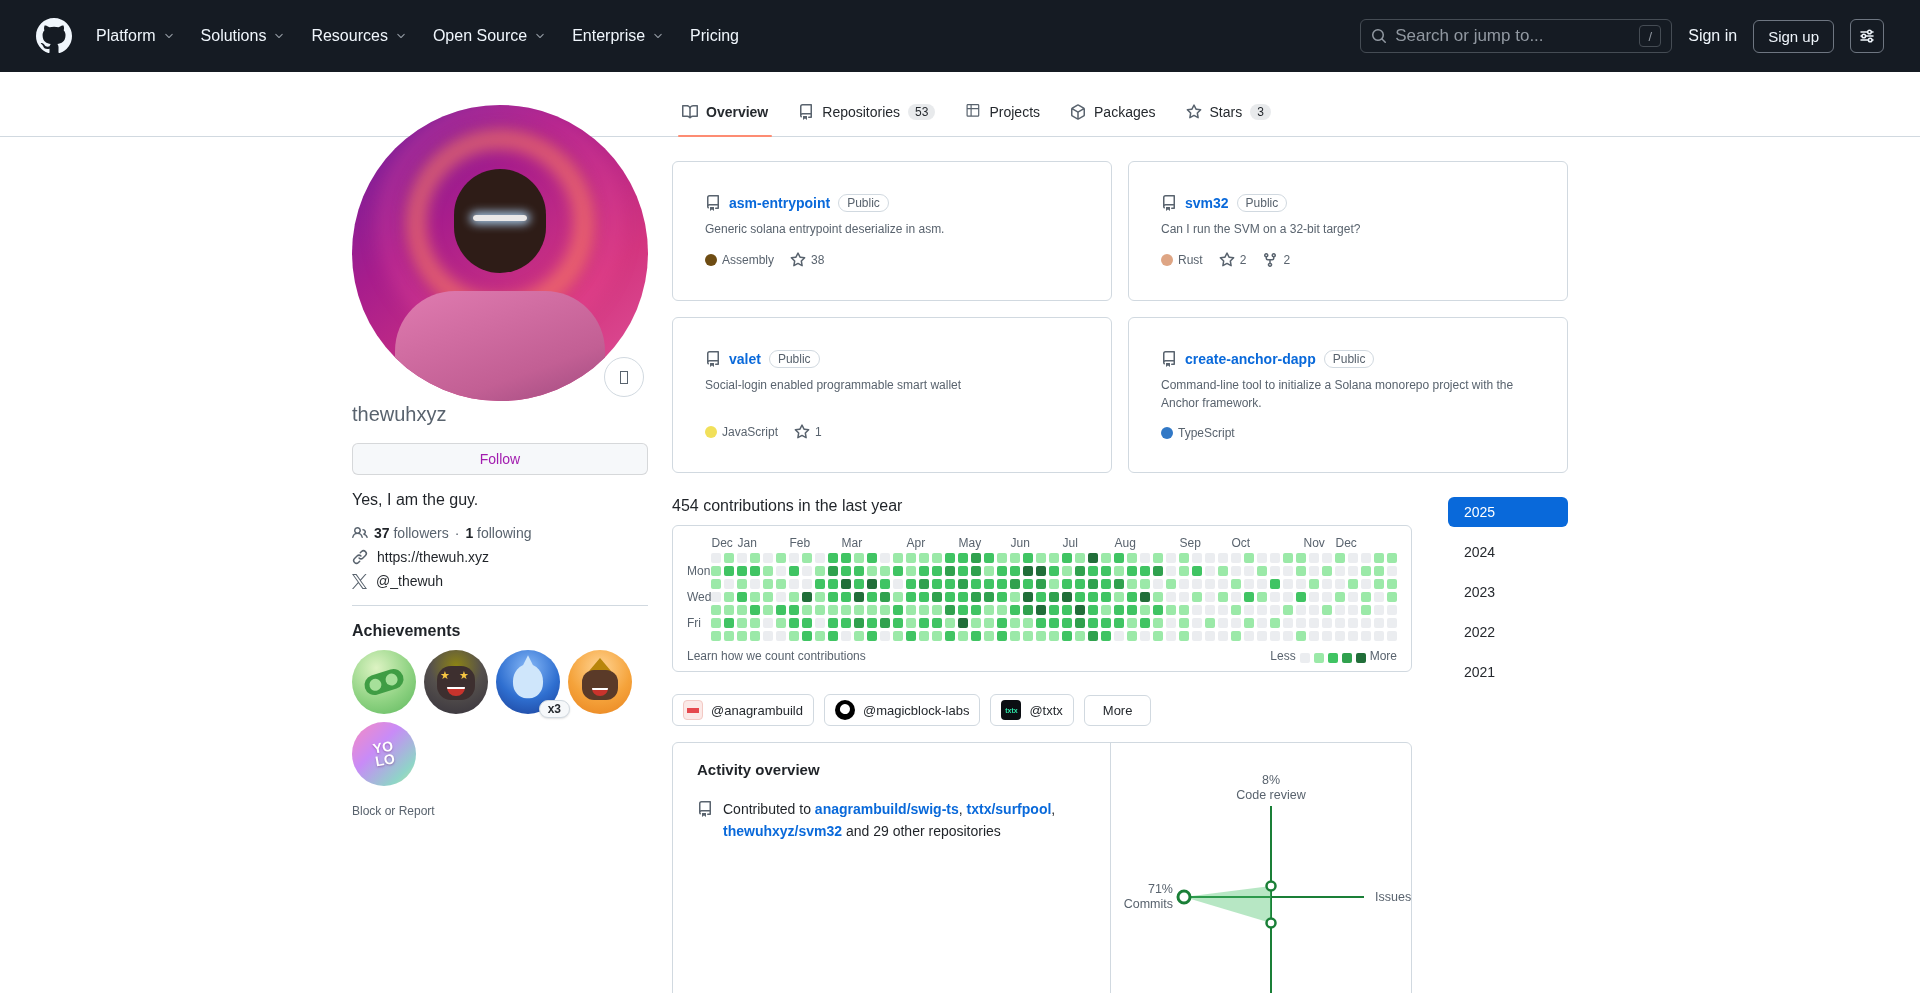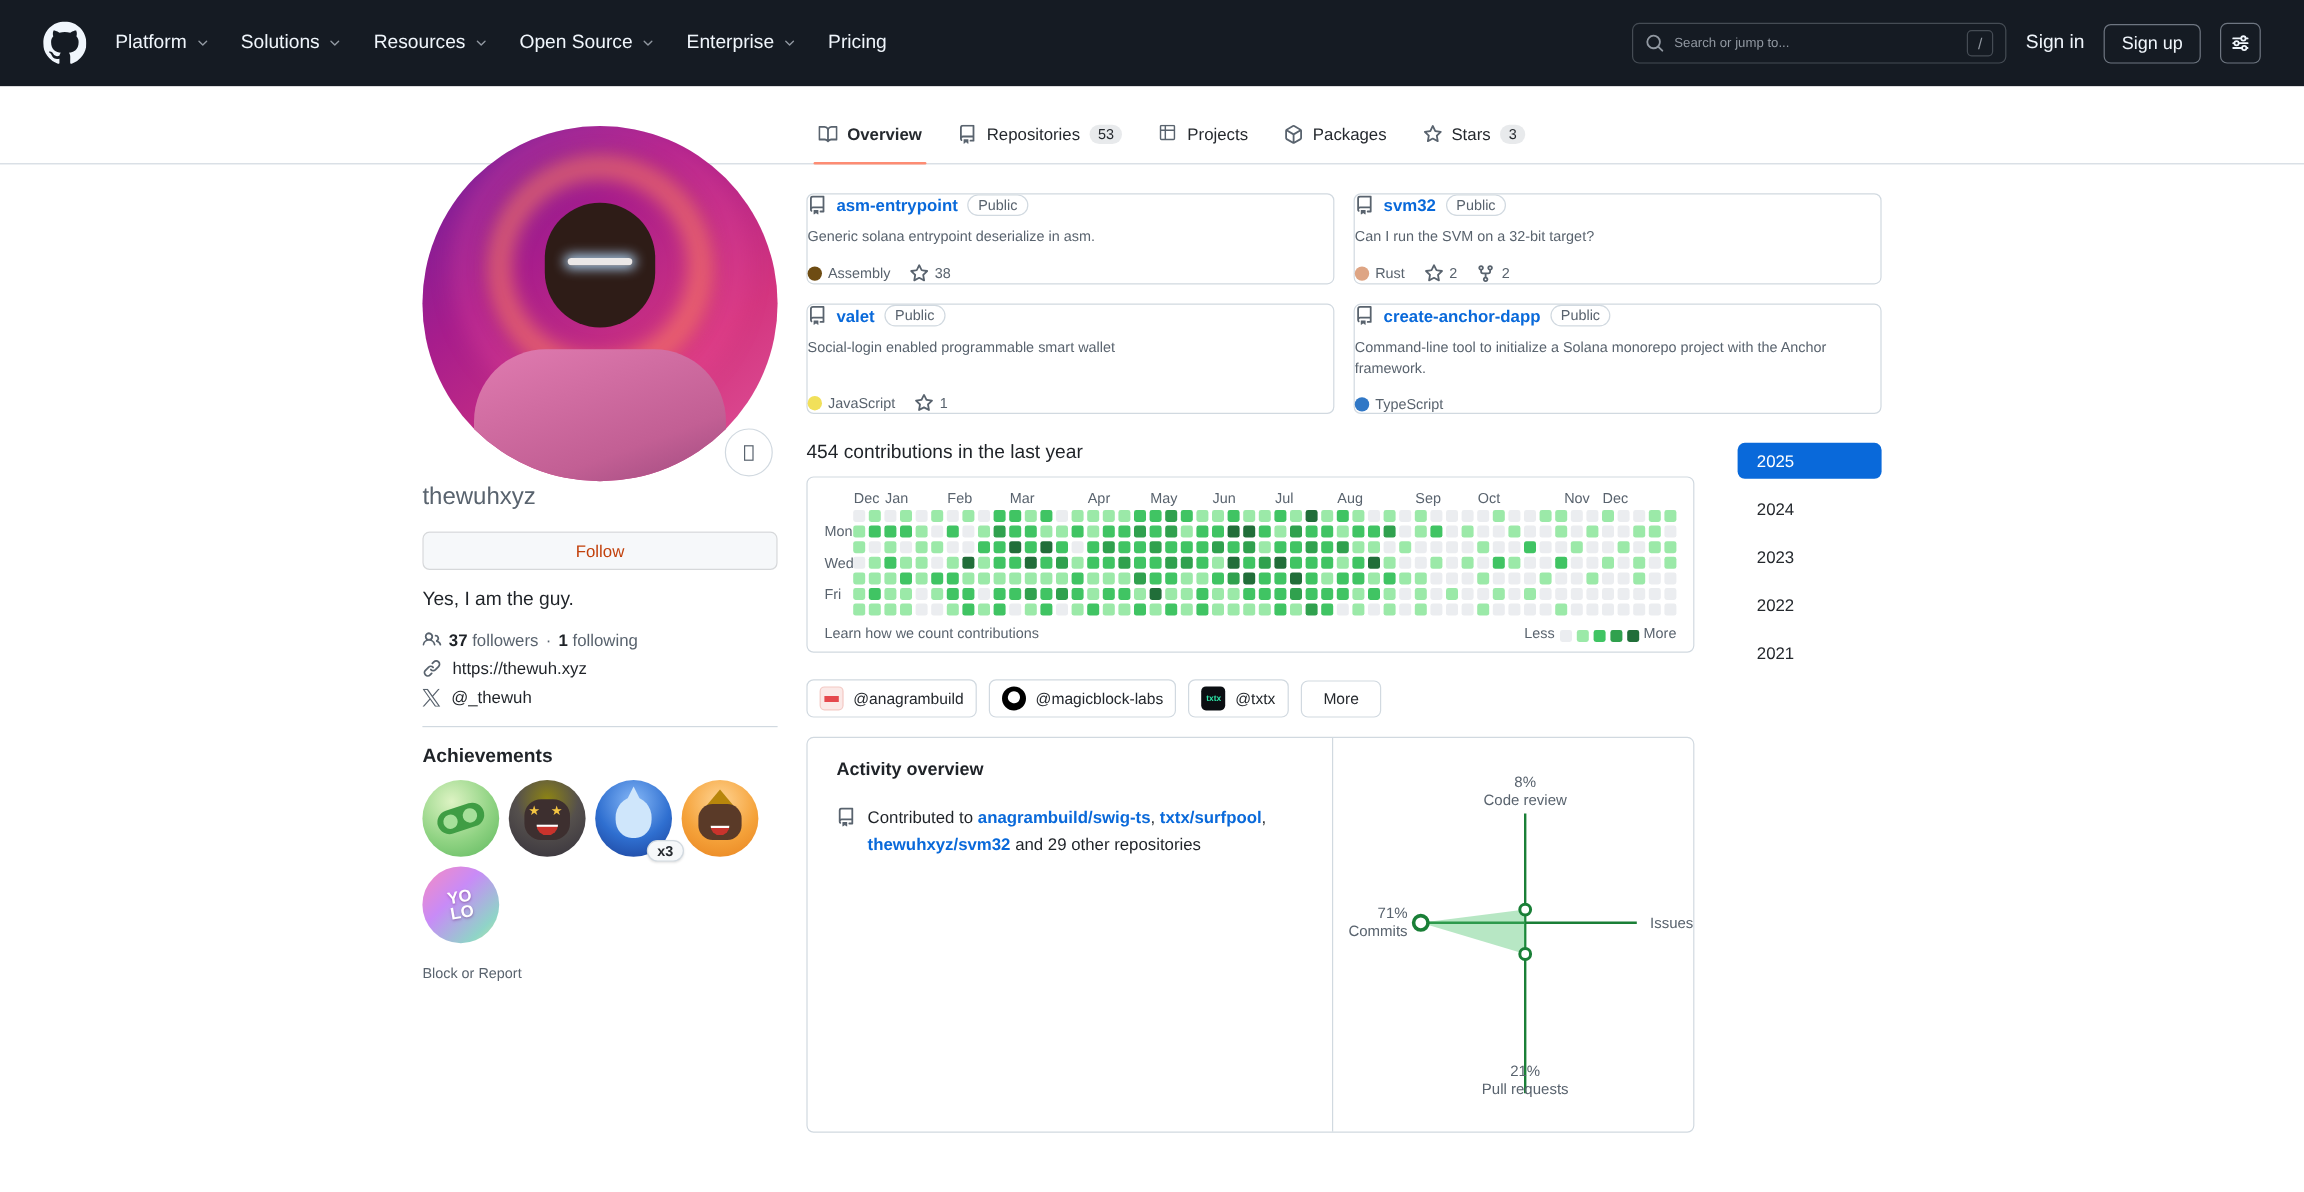--- a/index.html
+++ b/index.html
@@ -11,21 +11,21 @@
   .gh-header { height:72px; background:#151b23; display:flex; align-items:center; padding:0 36px; }
   .gh-logo { width:40px; height:40px; color:#f0f6fc; display:flex; align-items:center; margin-right:20px; cursor:pointer; }
   .gh-nav { display:flex; align-items:center; flex:1; }
   .nav-item { display:flex; align-items:center; gap:7px; color:#f0f6fc; font-size:16px; font-weight:500;
     background:none; border:none; margin-right:26px; cursor:pointer; font-family:inherit; }
   .nav-chevron { color:#9198a1; display:flex; }
   .header-right { display:flex; align-items:center; gap:16px; }
   .search-box { width:312px; height:34px; border:1px solid #454c54; border-radius:6px; display:flex;
     align-items:center; padding:0 10px; gap:8px; }
   .search-box svg { color:#9198a1; flex-shrink:0; }
-  .search-input { background:transparent; border:none; outline:none; color:#f0f6fc; font-size:11px; flex:1;
+  .search-input { background:transparent; border:none; outline:none; color:#f0f6fc; font-size:17px; flex:1;
     font-family:inherit; }
   .search-input::placeholder { color:#9198a1; }
   .slash-key { width:22px; height:22px; border:1px solid #454c54; border-radius:4px; color:#9198a1;
     font-size:13px; display:flex; align-items:center; justify-content:center; }
   .sign-in { color:#f0f6fc; font-size:16px; background:none; border:none; cursor:pointer; font-family:inherit; }
   .sign-up { color:#f0f6fc; font-size:15px; background:none; border:1px solid #6e7681; border-radius:6px;
     padding:7px 14px; cursor:pointer; font-family:inherit; }
   .icon-btn { width:34px; height:34px; border:1px solid #6e7681; border-radius:6px; background:none;
     color:#f0f6fc; display:flex; align-items:center; justify-content:center; cursor:pointer; }
 
@@ -61,21 +61,21 @@
   .glasses { position:absolute; left:50%; top:37%; width:54px; height:6px; transform:translate(-50%,0);
     background:rgba(255,255,255,0.9); border-radius:3px; box-shadow:0 0 10px 3px rgba(180,220,255,0.9); }
   .body-shape { position:absolute; left:50%; bottom:-30px; width:210px; height:140px; transform:translateX(-50%);
     border-radius:60px 60px 0 0; background:linear-gradient(160deg,#e07bb0 0%,#c25f94 60%,#8e3f74 100%); }
   .status-btn { position:absolute; right:4px; bottom:4px; width:40px; height:40px; border-radius:50%;
     background:#fff; border:1px solid #d1d9e0; display:flex; align-items:center; justify-content:center; cursor:pointer; }
   .tofu { width:8px; height:13px; border:1px solid #59636e; display:block; }
   .p-name { font-size:24px; font-weight:600; margin-top:16px; line-height:1.25; color:#1f2328; }
   .p-login { font-size:20px; font-weight:300; color:#59636e; line-height:1.3; }
   .follow-btn { width:100%; margin-top:16px; height:32px; background:#f6f8fa; border:1px solid rgba(31,35,40,0.15);
-    border-radius:6px; font-size:14px; font-weight:500; color:#c2410c; cursor:pointer; font-family:inherit; }
+    border-radius:6px; font-size:14px; font-weight:500; color:#a21caf; cursor:pointer; font-family:inherit; }
   .bio { margin-top:16px; font-size:16px; color:#1f2328; }
   .follow-row { margin-top:16px; display:flex; align-items:center; gap:6px; font-size:14px; color:#59636e; }
   .follow-row svg { color:#59636e; }
   .follow-row b { color:#1f2328; font-weight:600;margin-top:48px; }
   .detail-row { margin-top:8px; display:flex; align-items:center; gap:9px; font-size:14px; color:#1f2328; }
   .detail-row:first-of-type { margin-top:16px; }
   .detail-row svg { color:#59636e; flex-shrink:0; }
   .sidebar-divider { border:none; border-top:1px solid #d1d9e0; margin:16px 0; }
   .ach-title { font-size:16px; font-weight:600; color:#1f2328; }
   .badges { display:flex; flex-wrap:wrap; gap:8px; margin-top:10px; width:290px; }
@@ -109,21 +109,21 @@
   .badge.yolo { background:linear-gradient(135deg,#f78bc0 0%,#c88bf7 40%,#8fd4c8 80%,#bfe6a0 100%); }
   .yolo-txt { position:absolute; inset:0; display:flex; align-items:center; justify-content:center;
     color:#fff; font-weight:800; font-size:14px; line-height:13px; text-align:center;
     transform:rotate(-10deg); text-shadow:0 1px 2px rgba(120,60,140,.6); white-space:pre-line; }
   .block-report { display:inline-block; margin-top:18px; font-size:12px; color:#59636e; background:none;
     border:none; cursor:pointer; font-family:inherit; }
 
   
   .section-title { font-size:16px; font-weight:400; color:#1f2328; margin-bottom:16px; }
   .pinned-grid { display:grid; grid-template-columns:1fr 1fr; gap:16px; }
-  .repo-card { border:1px solid #d1d9e0; border-radius:6px; padding:0; display:flex; flex-direction:column; background:#fff; }
+  .repo-card { border:1px solid #d1d9e0; border-radius:6px; padding:32px; display:flex; flex-direction:column; background:#fff; }
   .repo-top { display:flex; align-items:center; gap:8px; }
   .repo-top svg { color:#59636e; flex-shrink:0; }
   .repo-name { font-size:14px; font-weight:600; color:#0969da; cursor:pointer; }
   .vis-pill { font-size:12px; color:#59636e; border:1px solid #d1d9e0; border-radius:2em; padding:1px 8px; }
   .repo-desc { margin-top:8px; font-size:12px; color:#59636e; line-height:1.5; }
   .repo-meta { margin-top:14px; display:flex; align-items:center; gap:16px; font-size:12px; color:#59636e; }
   .repo-meta .m { display:flex; align-items:center; gap:5px; }
   .lang-dot { width:12px; height:12px; border-radius:50%; display:inline-block; }
   .repo-meta svg { color:#59636e; }
 

